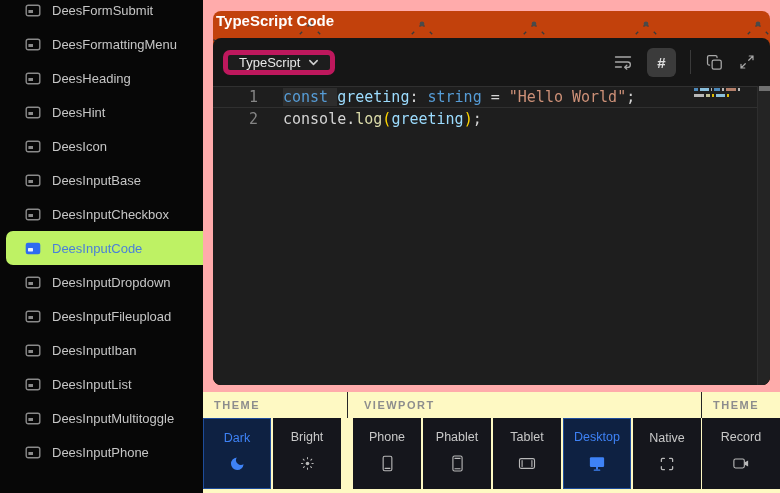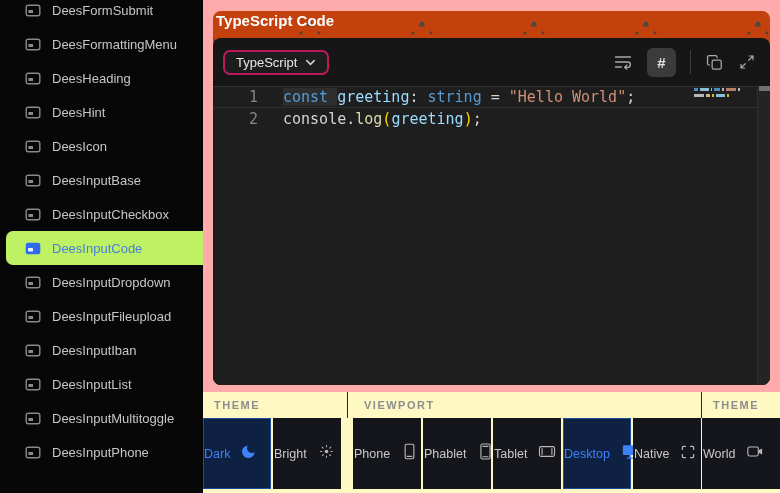--- a/index.html
+++ b/index.html
@@ -18,21 +18,21 @@
   .preview{position:absolute;left:203px;top:0;width:577px;height:392px;background:#ffabab;
     padding:11px 10px 7px}
   .demo{position:relative;width:100%;height:100%;background:#c2410c;border-radius:8px;overflow:hidden}
   .pattern{position:absolute;inset:0;z-index:0}
   .demo-title{position:absolute;top:1px;left:3px;z-index:2;color:#fff;font-size:15px;font-weight:bold}
 
   .code-panel{position:absolute;left:0;right:0;top:27px;bottom:0;background:#161616;
     border-radius:8px 8px 0 0;z-index:1}
   .panel-header{position:relative;height:48px}
   .lang-btn{position:absolute;left:10px;top:12px;height:25px;display:flex;align-items:center;gap:8px;
-    padding:0 11px;background:#1d1d1d;border:2px solid #be185d;border-radius:7px;color:#e8e8e8;
+    padding:0 11px;background:#1d1d1d;border:5px solid #be185d;border-radius:7px;color:#e8e8e8;
     font-size:13px;cursor:pointer}
   .header-actions{position:absolute;right:14px;top:0;height:48px;display:flex;align-items:center;gap:14px}
   .hact{display:flex;align-items:center;justify-content:center;cursor:pointer;color:#a8a8a8}
   .hact.active-box{width:29px;height:29px;background:#3b3b3b;border-radius:6px;color:#e0e0e0;
     font-size:15px;font-weight:bold}
   .hdivider{width:1px;height:24px;background:#3a3a3a}
 
   
   .editor{position:absolute;left:0;right:0;top:48px;bottom:0;background:#1e1e1e;
     font-family:"DejaVu Sans Mono",monospace;font-size:15px;line-height:22px;color:#d4d4d4;cursor:text}
@@ -48,21 +48,21 @@
     border-left:1px solid #2e2e2e;cursor:pointer}
   .scroll-thumb{position:absolute;top:0;left:1px;right:0;height:5px;background:#707070}
 
   
   .bottom{position:absolute;left:203px;top:392px;width:577px;height:120px;background:#fef9c3}
   .bt-section{position:absolute;top:0}
   .bt-label{height:26px;line-height:27px;padding-left:11px;font-size:11px;letter-spacing:1.5px;
     color:#8d8d8d;font-weight:bold}
   .bt-row{display:flex;gap:2px}
   .bt-btn{width:68px;height:71px;background:#15161c;border:1px solid transparent;cursor:pointer;
-    display:flex;flex-direction:row;align-items:center;gap:10px}
+    display:flex;flex-direction:column;align-items:center;justify-content:center;gap:10px}
   .bt-btn .lbl{font-size:12.5px;color:#c9c9c9}
   .bt-btn.selected{background:#0e2142;border-color:#1e4c9a}
   .bt-btn.selected .lbl{color:#3e82f6}
   .bt-divider{position:absolute;top:0;width:1px;height:26px;background:#272727}
 </style>
 </head>
 <body>
 
 <nav class="sidebar">
   <div class="sidebar-list" id="sidebar-list">
@@ -338,21 +338,21 @@
           <span><svg width="18" height="18" viewBox="0 0 24 24">
               <path d="M4.5 8.5V6A1.5 1.5 0 0 1 6 4.5h2.5M15.5 4.5H18A1.5 1.5 0 0 1 19.5 6v2.5M19.5 15.5V18A1.5 1.5 0 0 1 18 19.5h-2.5M8.5 19.5H6A1.5 1.5 0 0 1 4.5 18v-2.5" fill="none" stroke="#b9b9b9" stroke-width="1.7" stroke-linecap="round" stroke-linejoin="round"></path>
             </svg></span>
         </div>
       </div>
     </div>
     <div class="bt-section" style="left: 499px;">
       <div class="bt-label">THEME</div>
       <div class="bt-row">
         <div class="bt-btn" style="width: 78px;">
-          <span class="lbl">World</span>
+          <span class="lbl">Record</span>
           <span><svg width="20" height="19" viewBox="0 0 24 24">
               <rect x="3" y="6.4" width="13.2" height="11.2" rx="2" fill="none" stroke="#b9b9b9" stroke-width="1.4" stroke-linecap="round" stroke-linejoin="round"></rect>
               <path d="M16.8 10.4 21 8.2v7.6l-4.2-2.2z" fill="#b9b9b9"></path>
             </svg></span>
         </div>
       </div>
     </div>
   </footer>
 
 </body></html>

